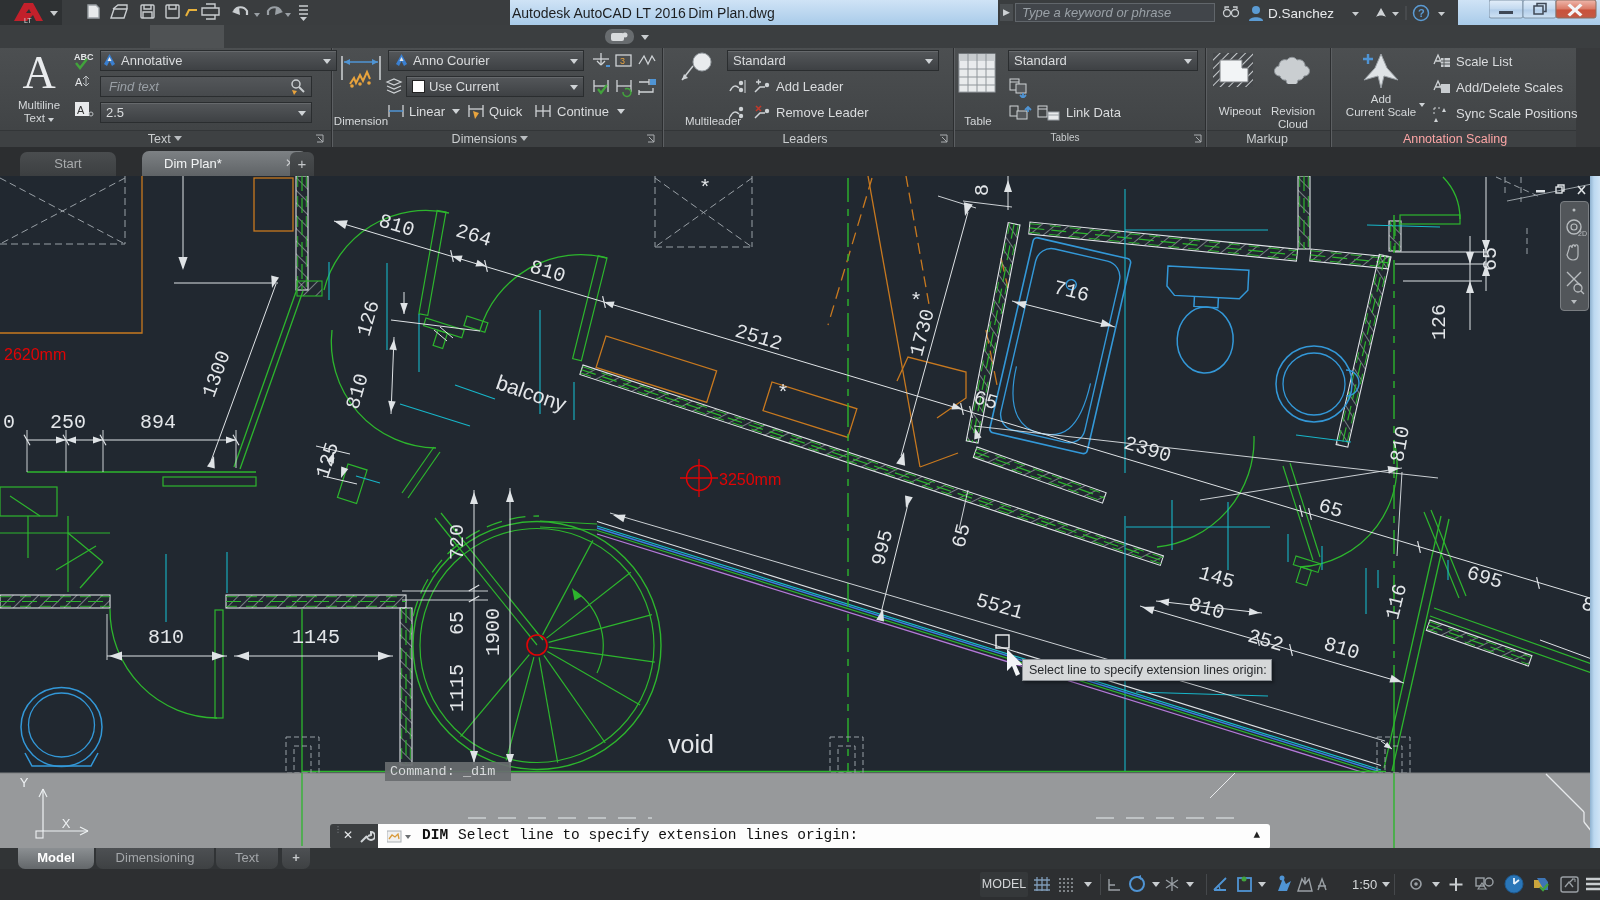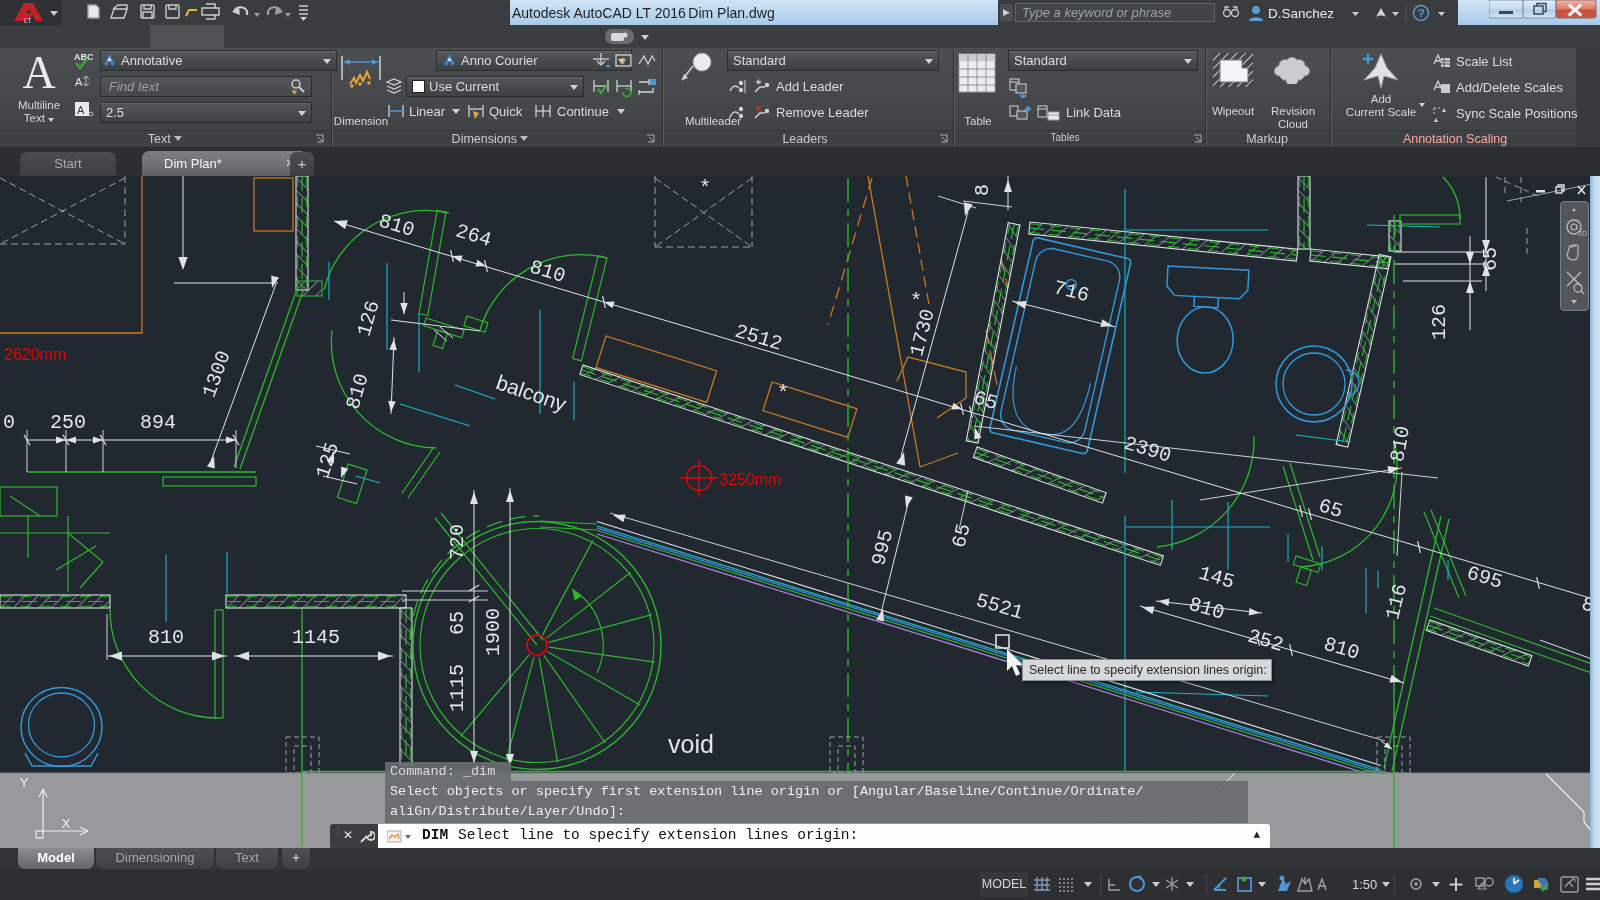--- a/index.html
+++ b/index.html
@@ -133,21 +133,21 @@
 <line x1="4" y1="6" x2="4" y2="30" stroke="#cfd3d6" stroke-width="1.5"></line>
       <line x1="42" y1="6" x2="42" y2="30" stroke="#cfd3d6" stroke-width="1.5"></line>
 <line x1="6" y1="12" x2="40" y2="12" stroke="#4f94d4" stroke-width="1.5"></line>
 <path d="M 6,12 l 6,-3 l 0,6 z M 40,12 l -6,-3 l 0,6 z" fill="#4f94d4"></path>
 <path d="M 12,34 l 4,-6 l 2,5 l 4,-8 l 3,6 l 4,-9 l 3,7" fill="none" stroke="#e8a33d" stroke-width="2"></path>
 <circle cx="14" cy="36" r="1.8" fill="#e8a33d"></circle>
       <circle cx="22" cy="34" r="1.8" fill="#e8a33d"></circle>
       <circle cx="31" cy="33" r="1.8" fill="#e8a33d"></circle>
 </svg>
 <div class="abs" style="left:331px;top:115px;width:60px;font-size:11.5px;color:#d5d8da;text-align:center;">Dimension</div>
-<div class="abs" style="left:388px;top:50px;width:196px;height:21px;background:linear-gradient(#54575a,#3e4144);border:1px solid #2a2d2f;box-shadow:inset 0 1px 0 #66696c;font-size:13px;color:#dadcde;line-height:19px;padding-left:5px;margin-left:48px;"><svg width="15" height="15" style="vertical-align:-3px;margin-right:4px">
+<div class="abs" style="left:388px;top:50px;width:196px;height:21px;background:linear-gradient(#54575a,#3e4144);border:1px solid #2a2d2f;box-shadow:inset 0 1px 0 #66696c;font-size:13px;color:#dadcde;line-height:19px;padding-left:5px;"><svg width="15" height="15" style="vertical-align:-3px;margin-right:4px">
         <path d="M 7.5,1 L 13,11 L 10,13 L 7.5,8 L 5,13 L 2,11 Z" fill="#3a7fd0"></path>
         <path d="M 7.5,4 l 2,4 l -4,0 z" fill="#e8eaec"></path>
       </svg>Anno Courier<span style="position:absolute;right:5px;top:8px;width:0;height:0;border-left:4px solid transparent;border-right:4px solid transparent;border-top:5px solid #cfd3d6;"></span></div>
 <svg class="abs" style="left:385px;top:76px" width="18" height="20">
       <path d="M 2,6 l 7,-3 l 7,3 l -7,3 z M 2,10 l 7,3 l 7,-3 M 2,14 l 7,3 l 7,-3" fill="none" stroke="#cfd3d6" stroke-width="1.2"></path>
     </svg>
 <div class="abs" style="left:406px;top:76px;width:178px;height:21px;background:linear-gradient(#54575a,#3e4144);border:1px solid #2a2d2f;box-shadow:inset 0 1px 0 #66696c;font-size:13px;color:#dadcde;line-height:19px;padding-left:5px;"><span style="display:inline-block;width:13px;height:13px;background:#fff;border:1px solid #222;vertical-align:-2px;margin-right:4px;"></span>Use Current<span style="position:absolute;right:5px;top:8px;width:0;height:0;border-left:4px solid transparent;border-right:4px solid transparent;border-top:5px solid #cfd3d6;"></span></div>
 <svg class="abs" style="left:590px;top:50px" width="22" height="22">
       <line x1="11" y1="3" x2="11" y2="15" stroke="#cfd3d6" fill="none" stroke-width="1.3"></line>
       <path d="M 3,9 l 16,0" stroke="#cfd3d6" fill="none" stroke-width="1.3"></path>
@@ -278,21 +278,21 @@
 <svg class="abs" style="left:1212px;top:52px" width="42" height="36">
 <rect x="1" y="1" width="40" height="34" fill="url(#mhat)"></rect>
 <path d="M 8,8 L 30,8 L 30,16 L 36,16 L 36,30 L 8,30 Z" fill="#f2f4f6" stroke="#777b7e"></path>
 <defs>
         <pattern id="mhat" width="6" height="6" patternUnits="userSpaceOnUse" patternTransform="rotate(45)">
           <rect width="6" height="6" fill="#44474a"></rect>
           <line x1="0" y1="0" x2="0" y2="6" stroke="#c9cdd0" stroke-width="2"></line>
         </pattern>
       </defs>
 </svg>
-<div class="abs" style="left:1205px;top:105px;width:56px;font-size:11.5px;color:#d5d8da;text-align:center;">Wipeout</div>
+<div class="abs" style="left:1205px;top:105px;width:56px;font-size:11.5px;color:#d5d8da;text-align:right;">Wipeout</div>
 <svg class="abs" style="left:1272px;top:54px" width="40" height="30">
 <path d="M 8,22 a 5 5 0 0 1 -1,-10 a 6 6 0 0 1 8,-6 a 6 6 0 0 1 10,0 a 6 6 0 0 1 8,6 a 5 5 0 0 1 -1,10 a 5 5 0 0 1 -6,4 a 6 6 0 0 1 -12,0 a 5 5 0 0 1 -6,-4 z" fill="#caced1" stroke="#8f959a"></path>
 </svg>
 <div class="abs" style="left:1264px;top:105px;width:58px;font-size:11.5px;color:#d5d8da;text-align:center;line-height:13px;">Revision<br>Cloud</div>
 <div class="abs" style="left:1232px;top:132px;width:70px;font-size:12.5px;color:#c9ccce;text-align:center;">Markup</div>
 <svg class="abs" style="left:1360px;top:50px" width="42" height="42">
 <path d="M 21,4 L 27,18 L 38,30 L 24,26 L 21,38 L 18,26 L 4,30 L 15,18 Z" fill="#dfe3e6" stroke="#9aa0a5" transform="rotate(0 21 21)"></path>
 <path d="M 8,4 l 0,10 M 3,9 l 10,0" stroke="#4f94d4" stroke-width="2.4"></path>
 </svg>
 <div class="abs" style="left:1341px;top:93px;width:80px;font-size:11.5px;color:#d5d8da;text-align:center;line-height:13px;">Add<br>Current Scale</div>
@@ -734,21 +734,20 @@
 <line x1="88" y1="831" x2="80" y2="827" stroke="#eef1f3" stroke-width="1.1"></line>
 <line x1="88" y1="831" x2="80" y2="835" stroke="#eef1f3" stroke-width="1.1"></line>
 <rect x="36" y="831" width="7" height="7" fill="none" stroke="#eef1f3" stroke-width="1.1"></rect>
 <text x="24" y="787" font-family="Liberation Sans" font-size="13" fill="#eef1f3" text-anchor="middle" font-weight="normal">Y</text>
 <text x="66" y="828" font-family="Liberation Sans" font-size="13" fill="#eef1f3" text-anchor="middle" font-weight="normal">X</text>
 <rect x="996" y="635" width="13" height="13" fill="none" stroke="#f2f4f6" stroke-width="1.4"></rect>
 <polygon points="1007,649 1007,671 1012,666 1016,676 1020,674 1016,665 1023,665" fill="#f2f4f6"></polygon>
 </svg>
 
 <div class="abs" style="left:385px;top:762px;width:126px;height:19px;background:rgba(105,109,112,0.92);color:#d8dadc;font-family:'Liberation Mono',monospace;font-size:13.5px;line-height:19px;padding-left:5px;">Command: _dim</div>
-<div class="abs" style="left:385px;top:781px;width:863px;height:42px;background:rgba(105,109,112,0.92);color:#eceeef;font-family:'Liberation Mono',monospace;font-size:13.5px;line-height:20px;padding:1px 0 0 5px;">Select objects or specify first extension line origin or [Angular/Baseline/Continue/Ordinate/<br>aliGn/Distribute/Layer/Undo]:</div>
 <div class="abs" style="left:1022px;top:659px;width:250px;height:22px;background:#d6d8d9;border:1px solid #8a8f94;box-shadow:2px 2px 3px rgba(0,0,0,0.35);color:#26292c;font-size:12.5px;line-height:20px;padding-left:6px;">Select line to specify extension lines origin:</div>
 
 <div class="abs" style="left:330px;top:824px;width:48px;height:25px;background:#3b3e40;border-radius:3px 0 0 3px;">
  <span class="abs" style="left:4px;top:3px;color:#8b9094;font-size:8px;letter-spacing:0;line-height:5px;">⋮</span>
  <span class="abs" style="left:13px;top:4px;color:#e8eaec;font-size:12px;">✕</span>
  <svg class="abs" style="left:28px;top:4px" width="17" height="17">
         <path d="M 3,14 L 9,8 M 9,8 a 4 4 0 1 0 4,-4 l 0,3 l -3,1" fill="none" stroke="#cfd3d6" stroke-width="2"></path>
       </svg>
 </div>
 <div class="abs" style="left:378px;top:824px;width:892px;height:25px;background:#fdfdfd;border-radius:0 3px 3px 0;font-family:'Liberation Mono',monospace;">

